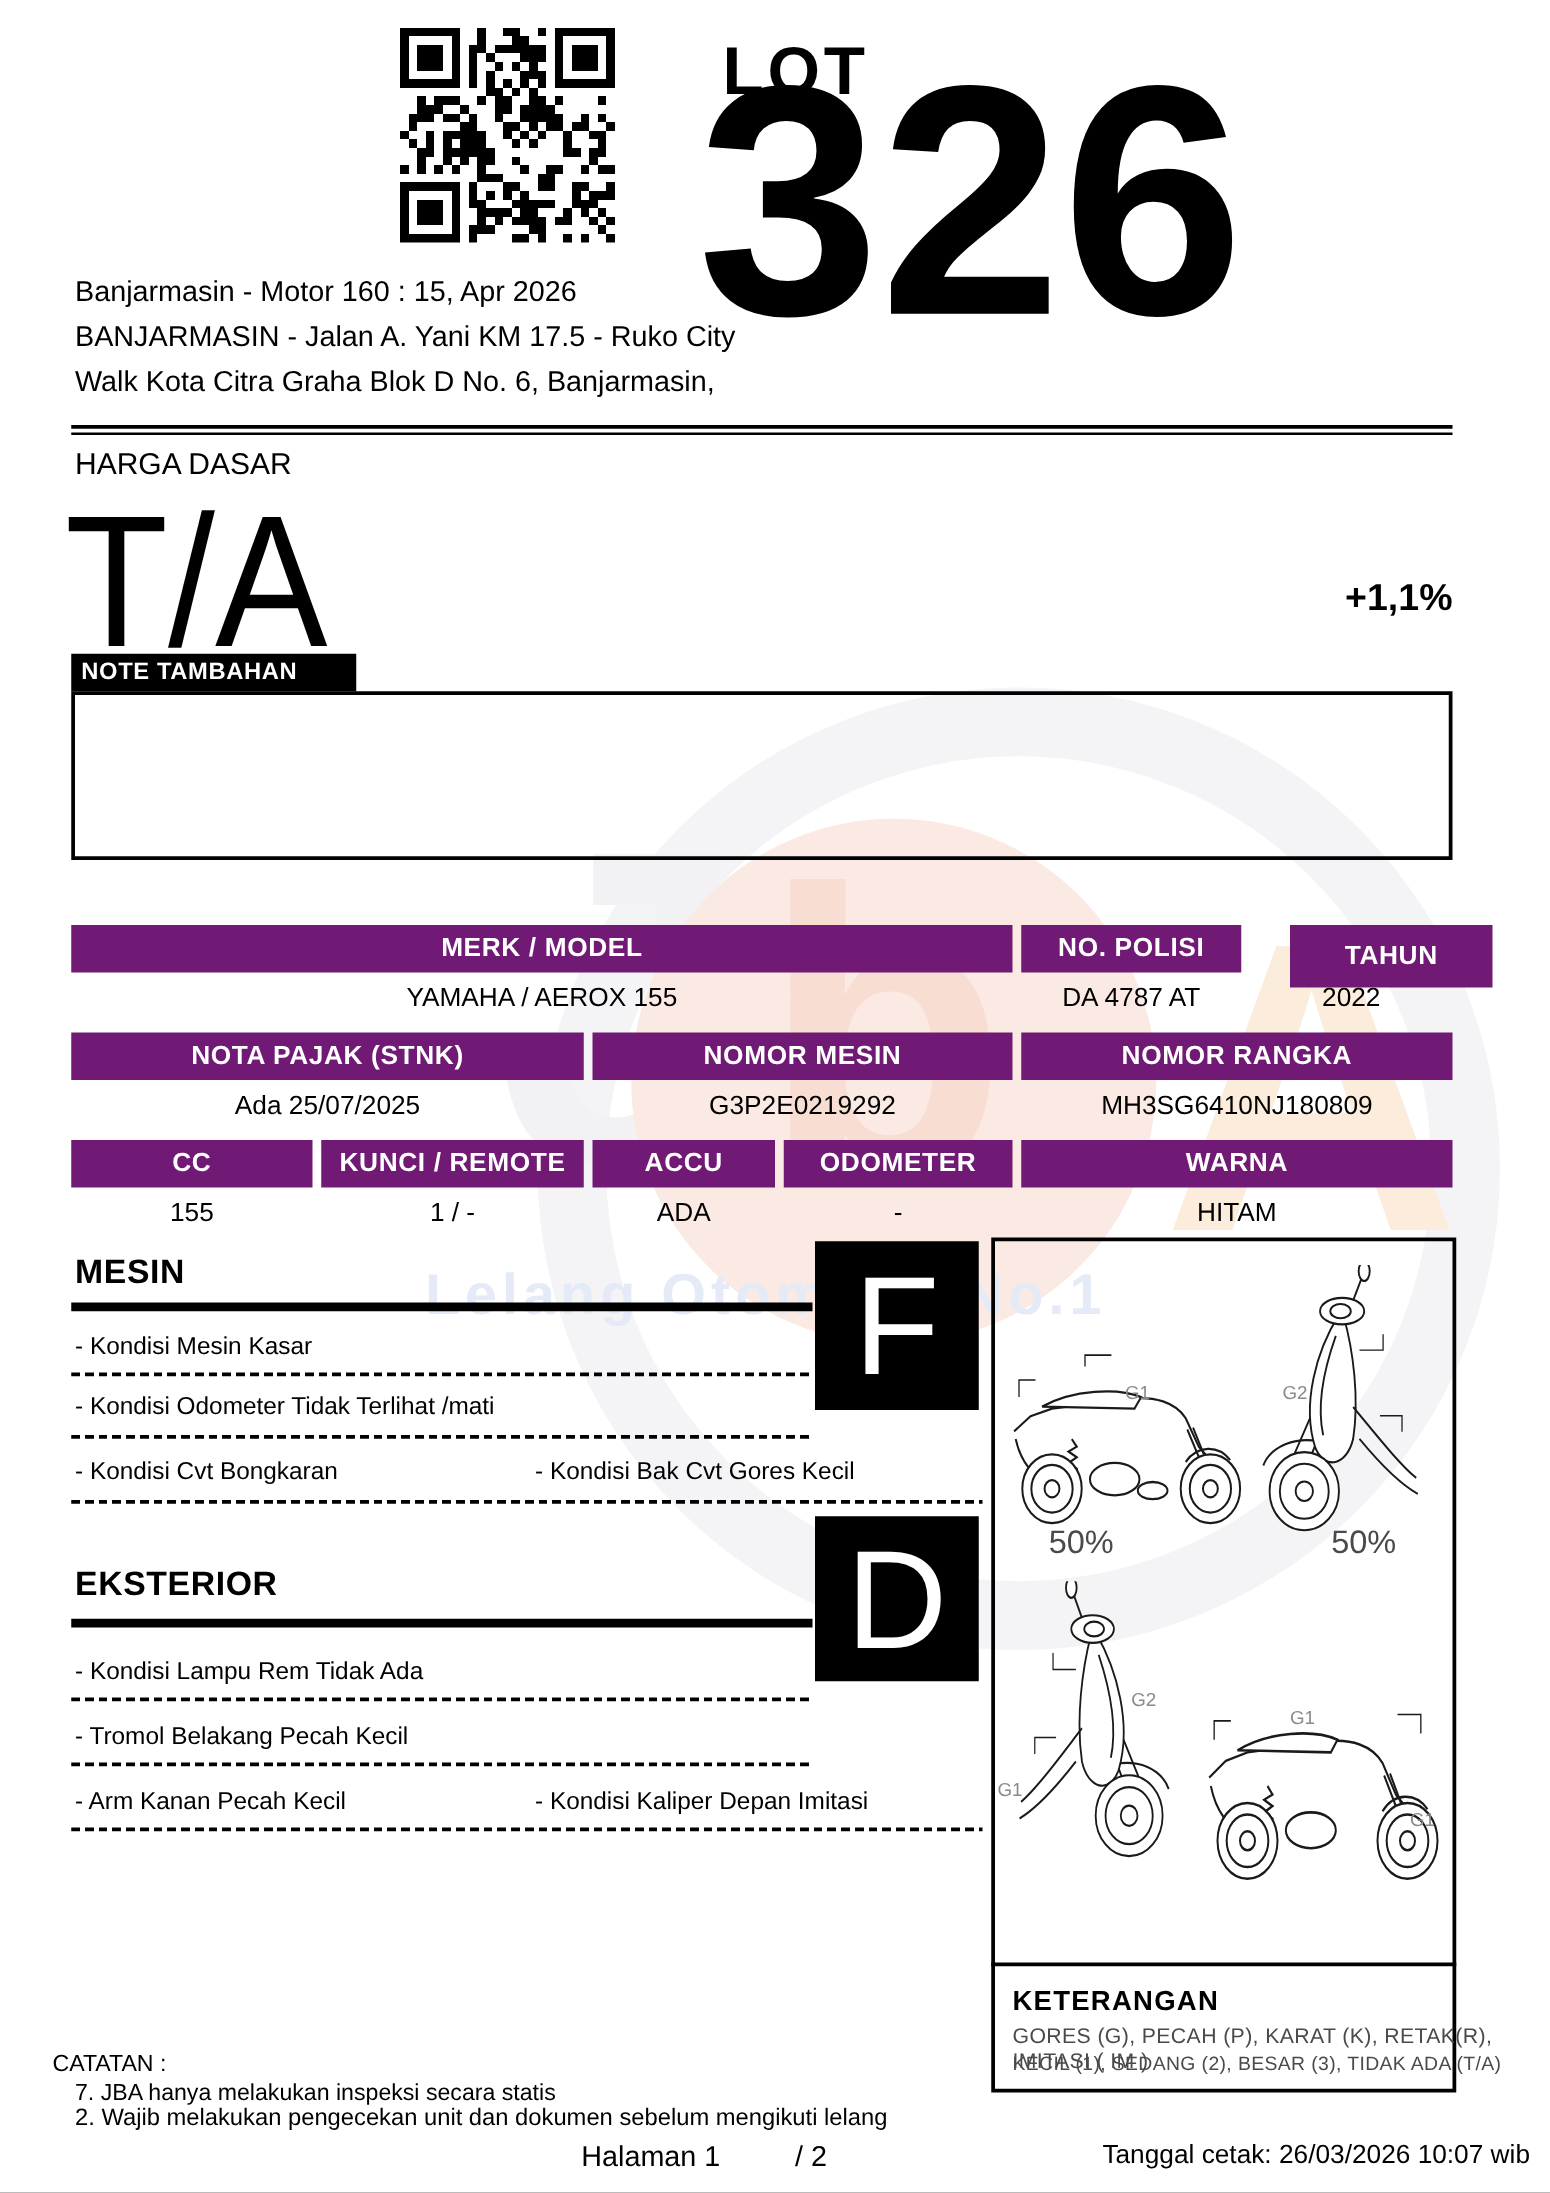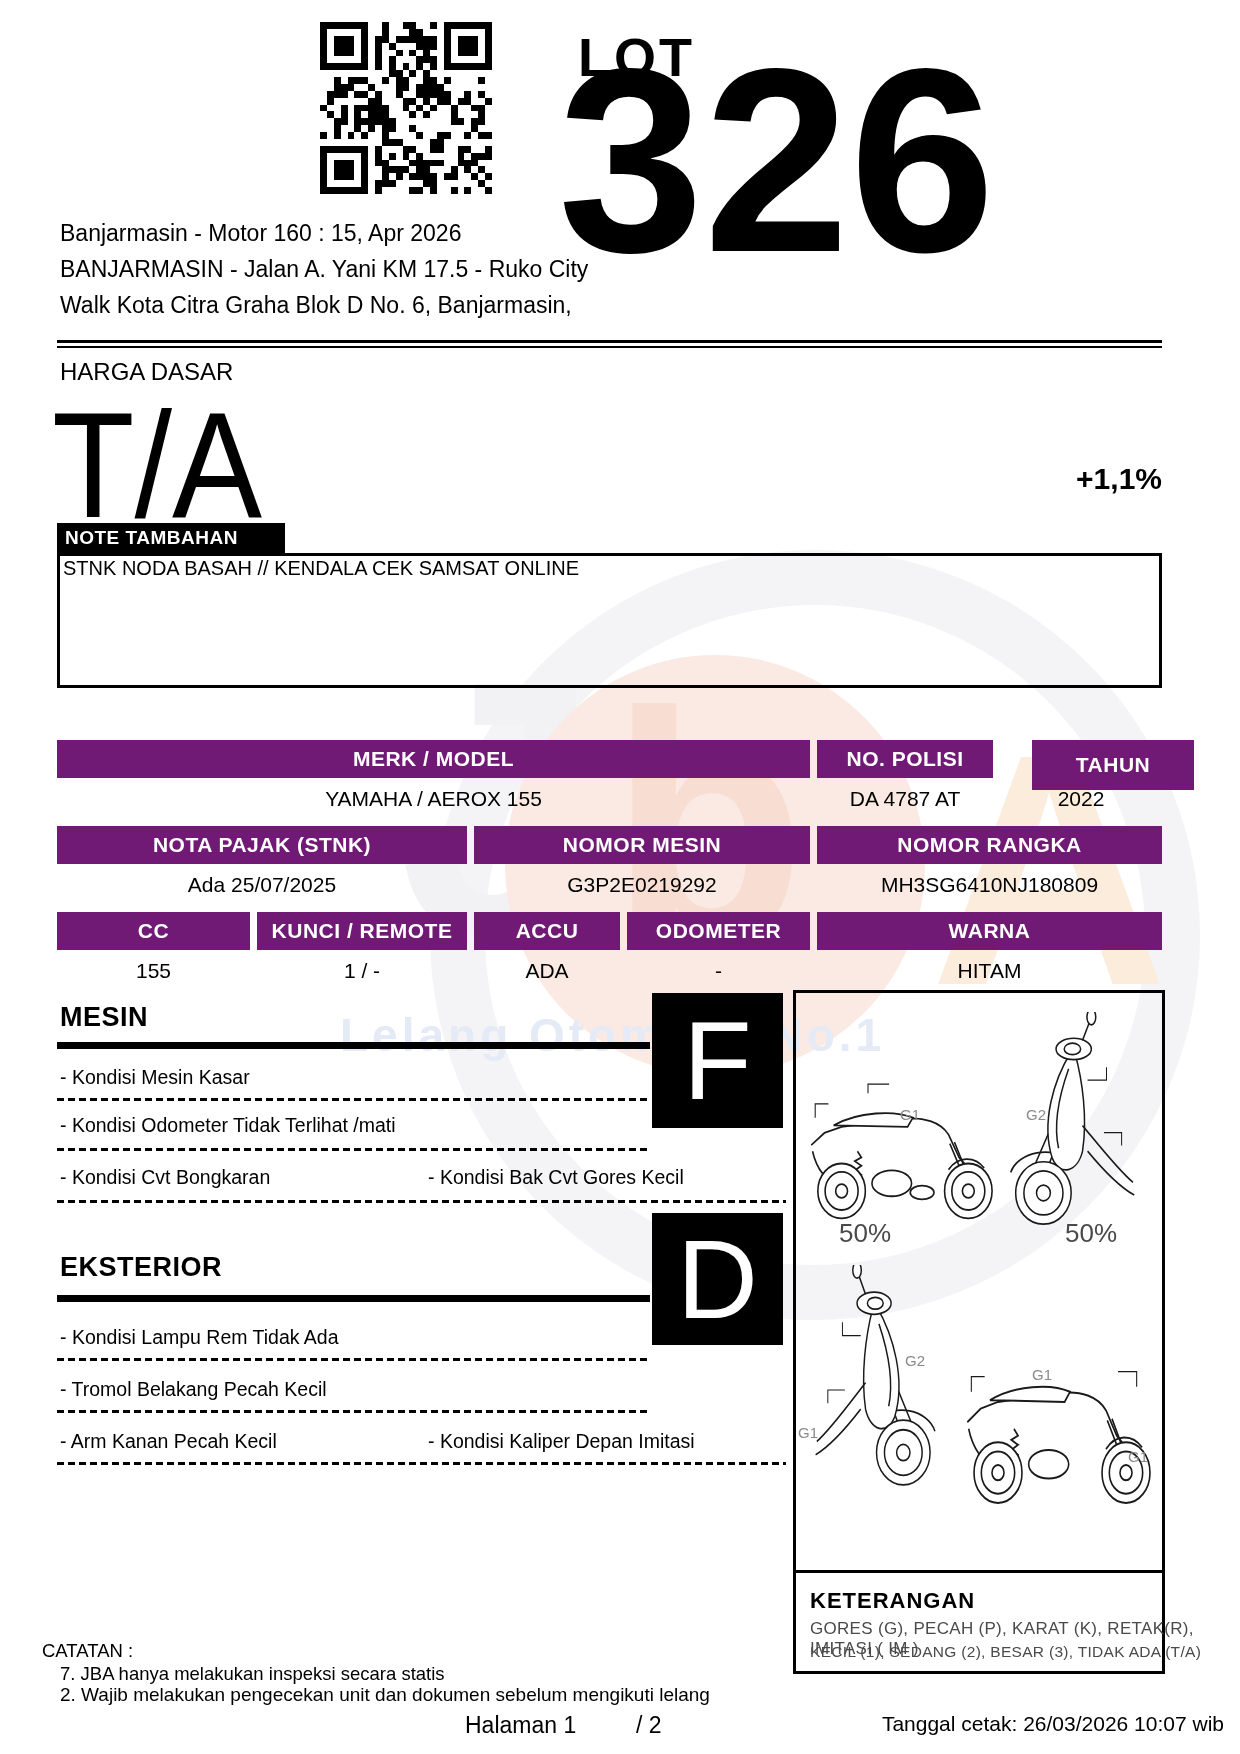--- a/index.html
+++ b/index.html
@@ -260,21 +260,20 @@
   <div class="abs z" style="left:57px;top:340px;width:1105px;height:3px;background:#000;"></div>
   <div class="abs z" style="left:57px;top:346px;width:1105px;height:2px;background:#000;"></div>
 
   <div class="abs z" style="left:60px;top:358px;font-size:24px;">HARGA DASAR</div>
   <div class="abs z" style="left:52px;top:390px;font-size:150px;line-height:1;transform:scaleX(.9);transform-origin:left top;">T/A</div>
   <div class="abs z" style="right:78px;top:462px;font-size:30px;font-weight:700;">+1,1%</div>
 
   <div class="abs z" style="left:57px;top:523px;width:228px;height:30px;background:#000;color:#fff;font-size:19px;
               font-weight:700;display:flex;align-items:center;padding-left:8px;box-sizing:border-box;letter-spacing:.5px;">NOTE TAMBAHAN</div>
   <div class="abs z" style="left:57px;top:553px;width:1105px;height:135px;border:3px solid #000;box-sizing:border-box;"></div>
-  <div class="abs z" style="left:63px;top:557px;font-size:20px;">STNK NODA BASAH // KENDALA CEK SAMSAT ONLINE</div>
 
   <div class="band" style="left:57px;top:740px;width:753px;height:38px;">MERK / MODEL</div>
   <div class="band" style="left:817px;top:740px;width:176px;height:38px;">NO. POLISI</div>
   <div class="band" style="left:1032px;top:740px;width:162px;height:50px;">TAHUN</div>
   <div class="val" style="left:57px;top:782px;width:753px;height:34px;">YAMAHA / AEROX 155</div>
   <div class="val" style="left:817px;top:782px;width:176px;height:34px;">DA 4787 AT</div>
   <div class="val" style="left:1000px;top:782px;width:162px;height:34px;">2022</div>
 
   <div class="band" style="left:57px;top:826px;width:410px;height:38px;">NOTA PAJAK (STNK)</div>
   <div class="band" style="left:474px;top:826px;width:336px;height:38px;">NOMOR MESIN</div>

